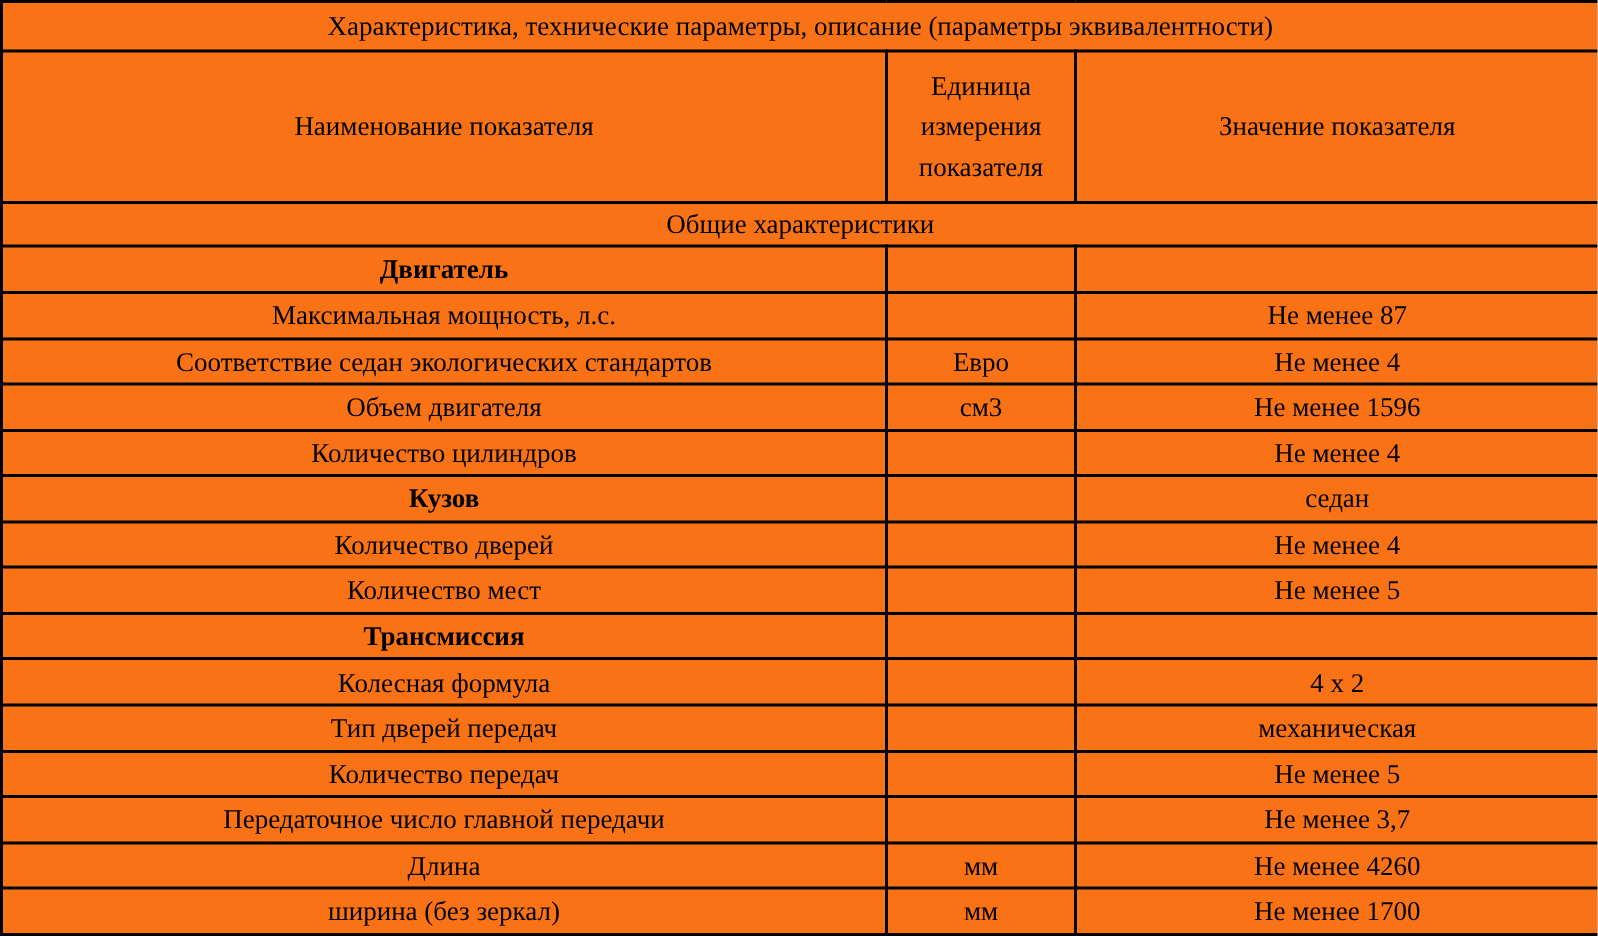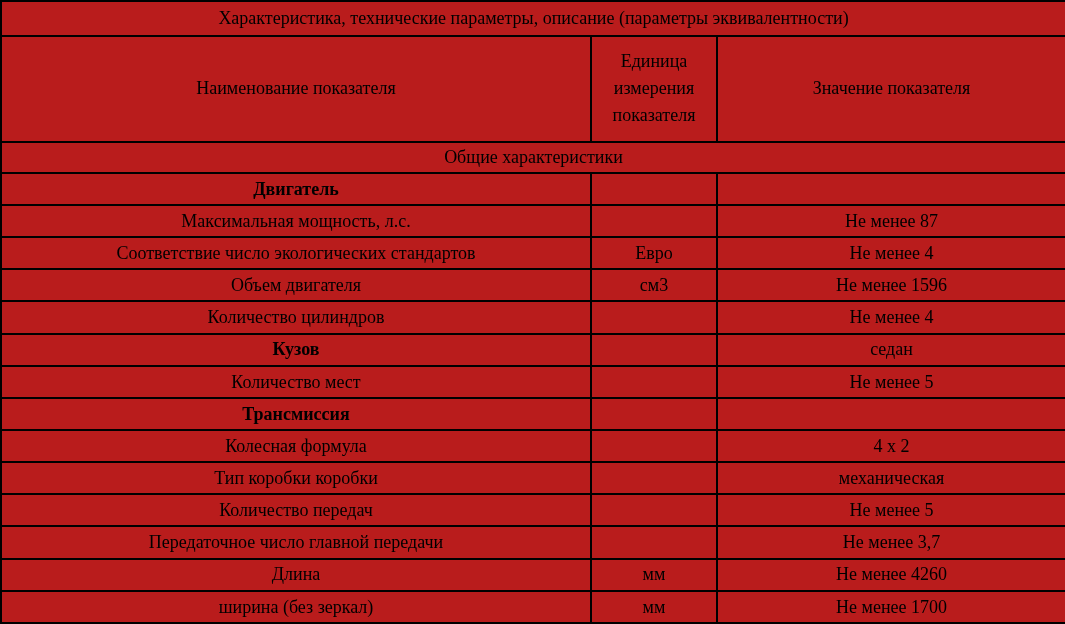--- a/index.html
+++ b/index.html
@@ -7,21 +7,21 @@
     margin: 0;
     padding: 0;
     background: #ffffff;
     font-family: "Liberation Serif", "DejaVu Serif", serif;
     color: #000000;
   }
   .page {
     width: 1065px;
     height: 624px;
     overflow: hidden;
-    background: #b91c1c;
+    background: #f97316;
   }
   table.specs {
     border-collapse: collapse;
     table-layout: fixed;
     width: 1065px;
     height: 624px;
   }
   table.specs td {
     border: 2px solid #000000;
     text-align: center;
@@ -70,56 +70,61 @@
         <td class="cell-name">Двигатель</td>
         <td class="cell-unit"></td>
         <td class="cell-value"></td>
       </tr>
       <tr class="row-data">
         <td class="cell-name">Максимальная мощность, л.с.</td>
         <td class="cell-unit"></td>
         <td class="cell-value">Не менее 87</td>
       </tr>
       <tr class="row-data">
-        <td class="cell-name">Соответствие число экологических стандартов</td>
+        <td class="cell-name">Соответствие седан экологических стандартов</td>
         <td class="cell-unit">Евро</td>
         <td class="cell-value">Не менее 4</td>
       </tr>
       <tr class="row-data">
         <td class="cell-name">Объем двигателя</td>
         <td class="cell-unit">см3</td>
         <td class="cell-value">Не менее 1596</td>
       </tr>
       <tr class="row-data">
         <td class="cell-name">Количество цилиндров</td>
         <td class="cell-unit"></td>
         <td class="cell-value">Не менее 4</td>
       </tr>
       <tr class="row-data section-row">
         <td class="cell-name">Кузов</td>
         <td class="cell-unit"></td>
         <td class="cell-value">седан</td>
       </tr>
       <tr class="row-data">
+        <td class="cell-name">Количество дверей</td>
+        <td class="cell-unit"></td>
+        <td class="cell-value">Не менее 4</td>
+      </tr>
+      <tr class="row-data">
         <td class="cell-name">Количество мест</td>
         <td class="cell-unit"></td>
         <td class="cell-value">Не менее 5</td>
       </tr>
       <tr class="row-data section-row">
         <td class="cell-name">Трансмиссия</td>
         <td class="cell-unit"></td>
         <td class="cell-value"></td>
       </tr>
       <tr class="row-data">
         <td class="cell-name">Колесная формула</td>
         <td class="cell-unit"></td>
         <td class="cell-value">4 х 2</td>
       </tr>
       <tr class="row-data">
-        <td class="cell-name">Тип коробки коробки</td>
+        <td class="cell-name">Тип дверей передач</td>
         <td class="cell-unit"></td>
         <td class="cell-value">механическая</td>
       </tr>
       <tr class="row-data">
         <td class="cell-name">Количество передач</td>
         <td class="cell-unit"></td>
         <td class="cell-value">Не менее 5</td>
       </tr>
       <tr class="row-data">
         <td class="cell-name">Передаточное число главной передачи</td>

